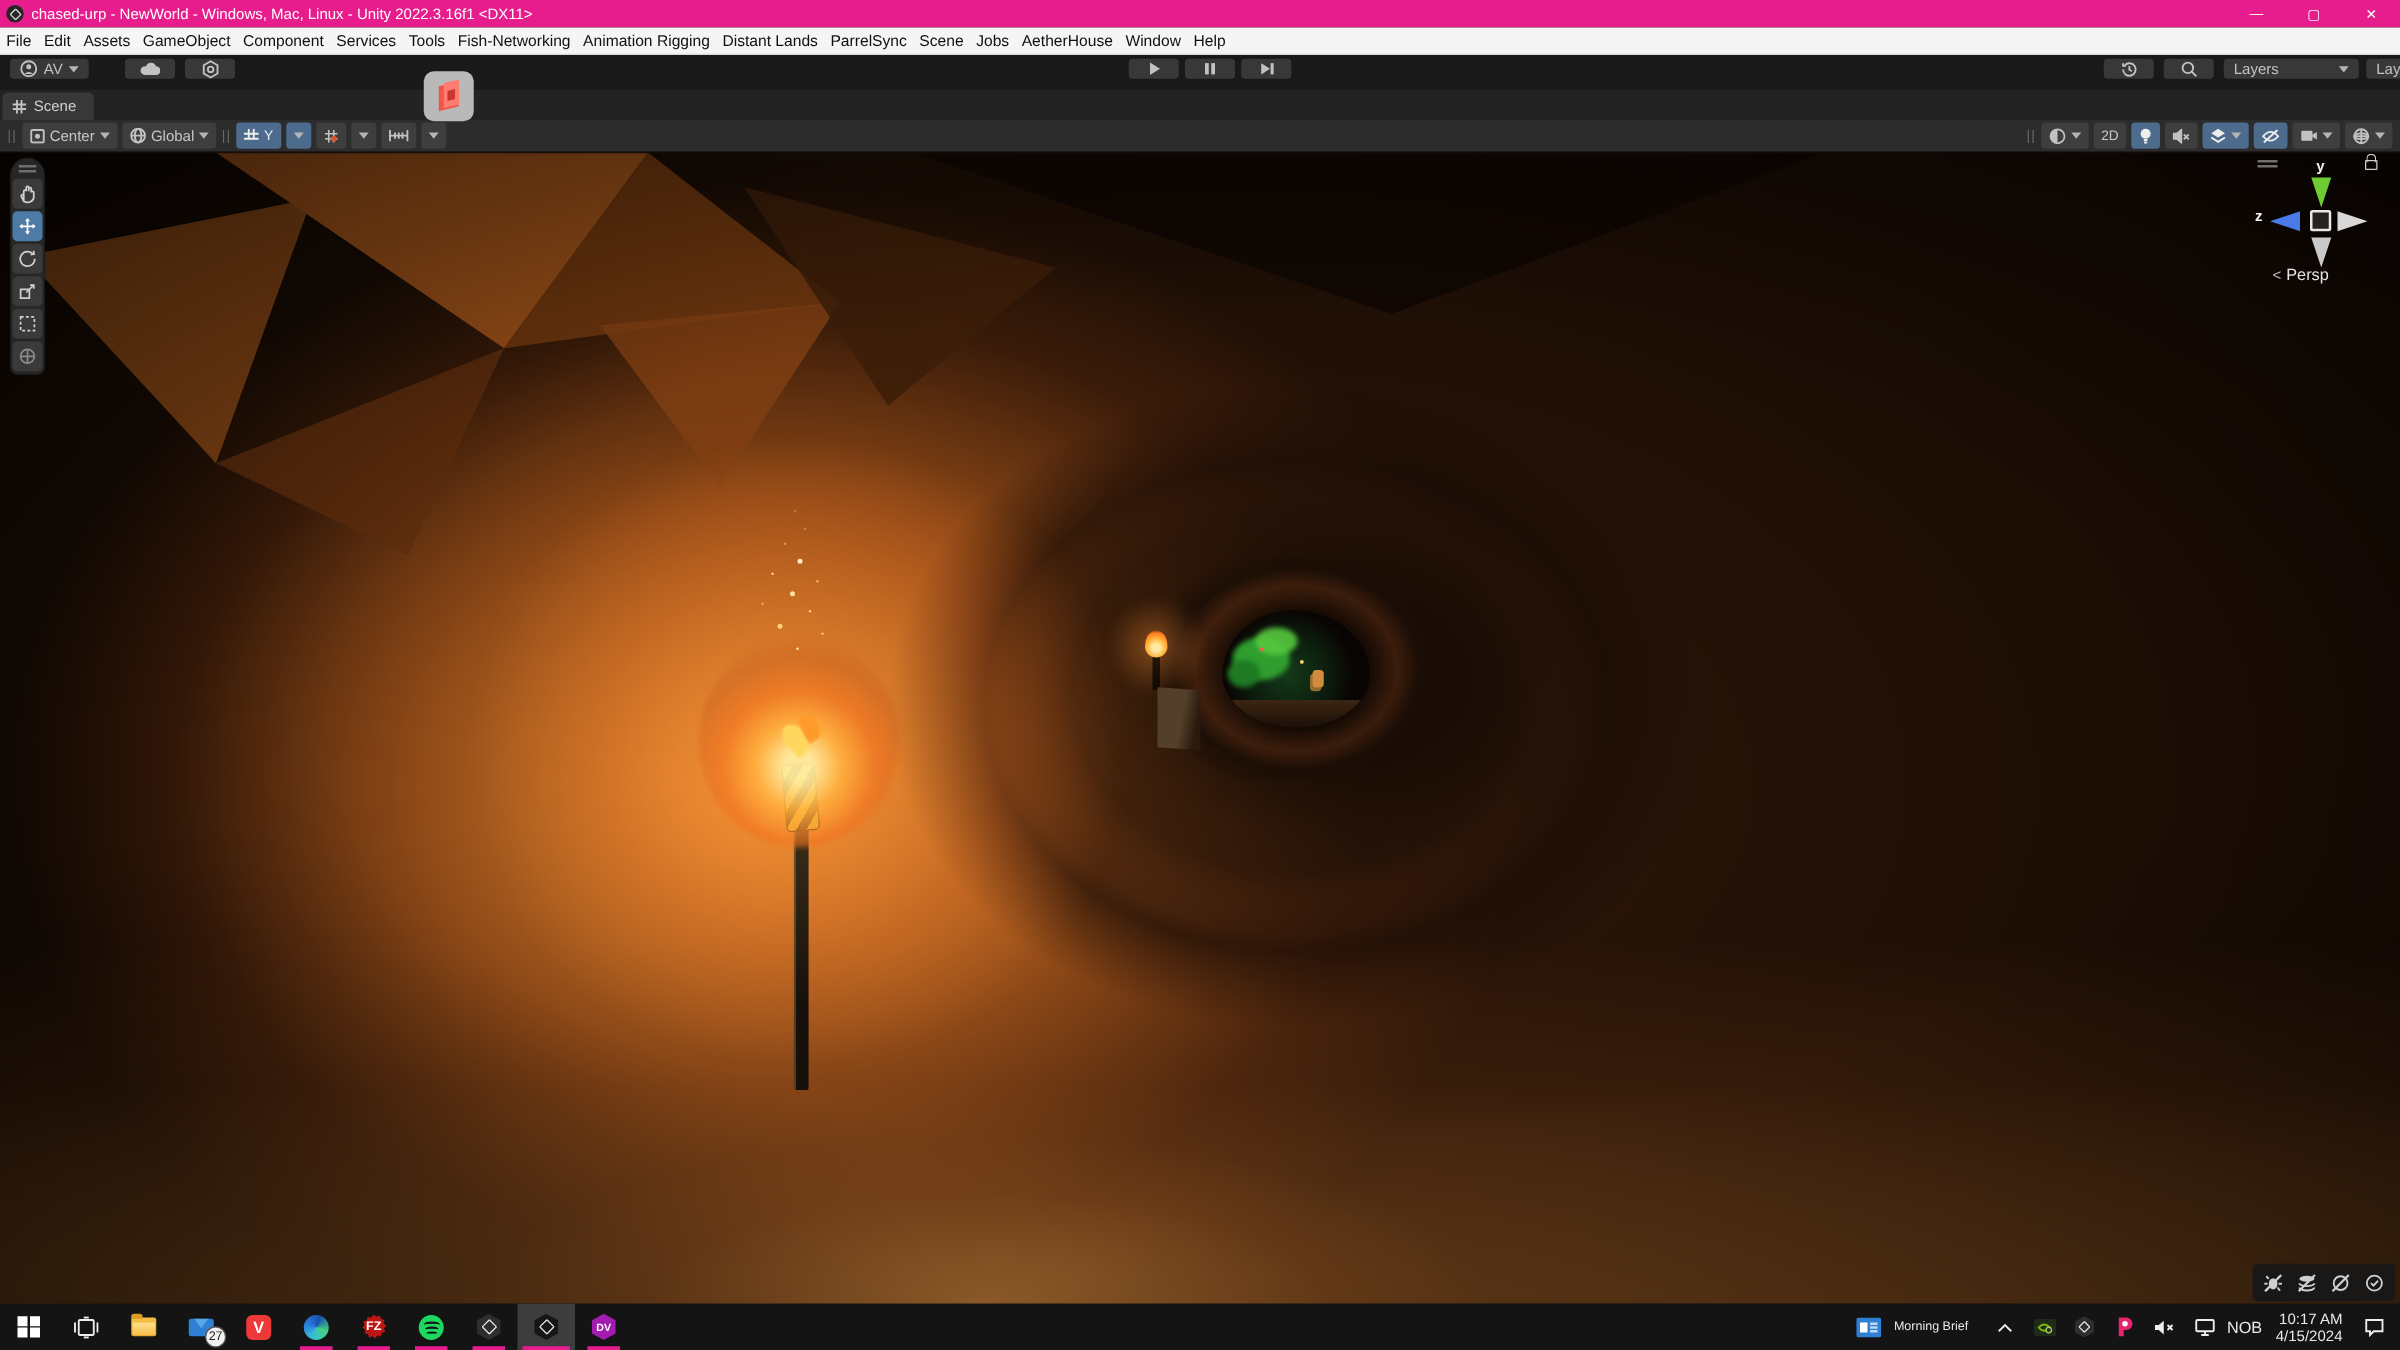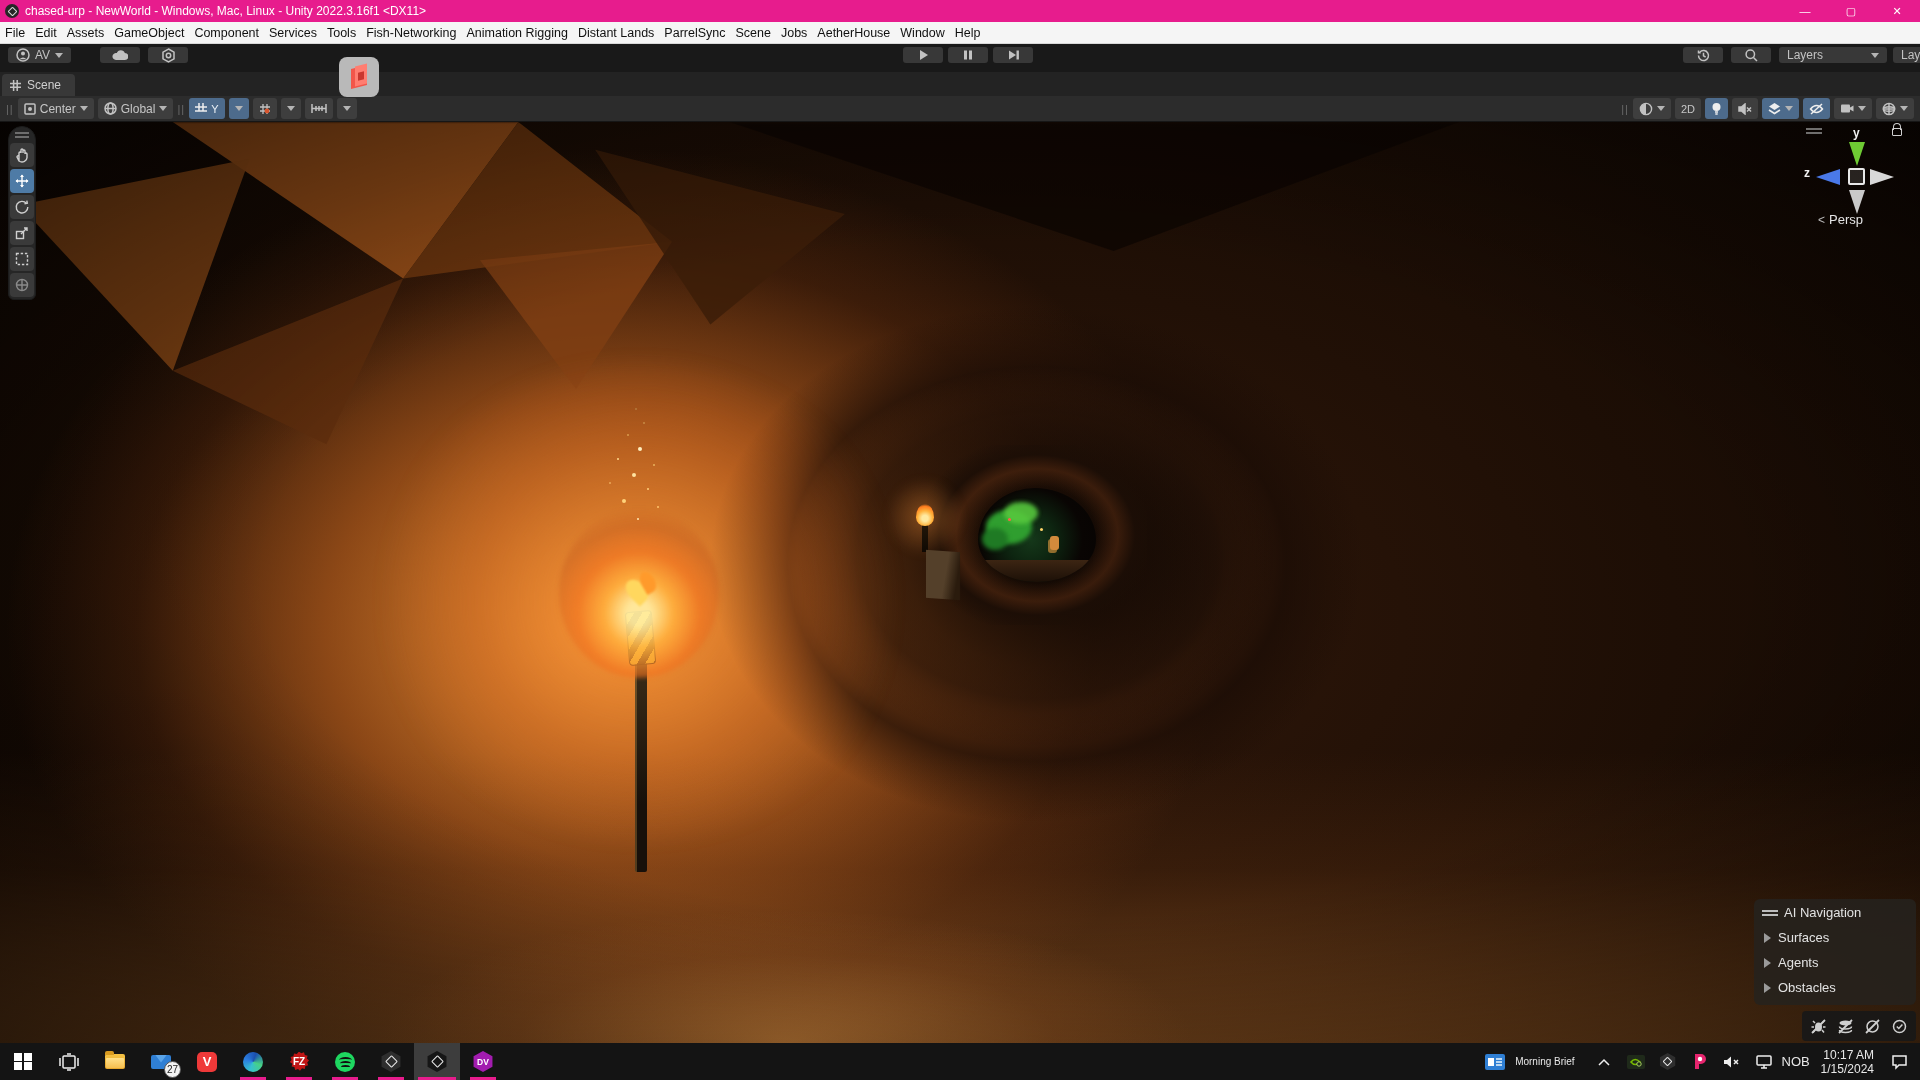--- a/index.html
+++ b/index.html
@@ -529,38 +529,20 @@
     <div class="cone" id="cone-z"></div>
     <div class="cone" id="cone-r"></div>
     <div class="cone" id="cone-b"></div>
     <div id="cube"></div>
     <div id="persp">
       <span class="lt">&lt;</span>
       <span>Persp</span>
     </div>
   </div>
 
-  <div class="abs" id="nav-ol">
-    <div class="hdr">
-      <div class="grip"></div>
-      <span>AI Navigation</span>
-    </div>
-    <div class="nav-row">
-      <span class="tri"></span>
-      <span>Surfaces</span>
-    </div>
-    <div class="nav-row">
-      <span class="tri"></span>
-      <span>Agents</span>
-    </div>
-    <div class="nav-row">
-      <span class="tri"></span>
-      <span>Obstacles</span>
-    </div>
-  </div>
 
   <div class="abs" id="dbg">
     <svg width="17" height="17" viewBox="0 0 17 17">
       <ellipse cx="8.5" cy="9" rx="3.5" ry="4.5" fill="#cfcfcf" stroke="none"></ellipse>
       <path d="M5 5 L3 3 M12 5 L14 3 M4 9 H1.5 M13 9 H15.5 M5 12 L3 14.5 M12 12 L14 14.5"></path>
       <path d="M2 15 L15 2" stroke-width="1.8"></path>
       </svg>
     <svg width="17" height="17" viewBox="0 0 17 17">
       <ellipse cx="8.5" cy="5" rx="6" ry="2.4" fill="#cfcfcf" stroke="none"></ellipse>
       <path d="M2.5 8.5 a6 2.4 0 0 0 12 0 M2.5 12 a6 2.4 0 0 0 12 0"></path>
@@ -671,21 +653,21 @@
     </div>
     <div class="tray">
       <svg class="ic white" width="18" height="15" viewBox="0 0 18 15">
         <rect x="2" y="2" width="14" height="9" rx="1"></rect>
           <path d="M6 14 h6 M9 11 v3"></path>
         </svg>
     </div>
     <div class="tray" id="lang">NOB</div>
     <div id="clock">
       <div>10:17 AM</div>
-      <div>1/15/2024</div>
+      <div>4/15/2024</div>
     </div>
     <div class="tray">
       <svg class="ic white" width="17" height="16" viewBox="0 0 17 16">
         <path d="M2 2 h13 v9 h-7 l-3 3 v-3 h-3 Z"></path>
         </svg>
     </div>
   </div>
 </div>
 
 </body></html>

